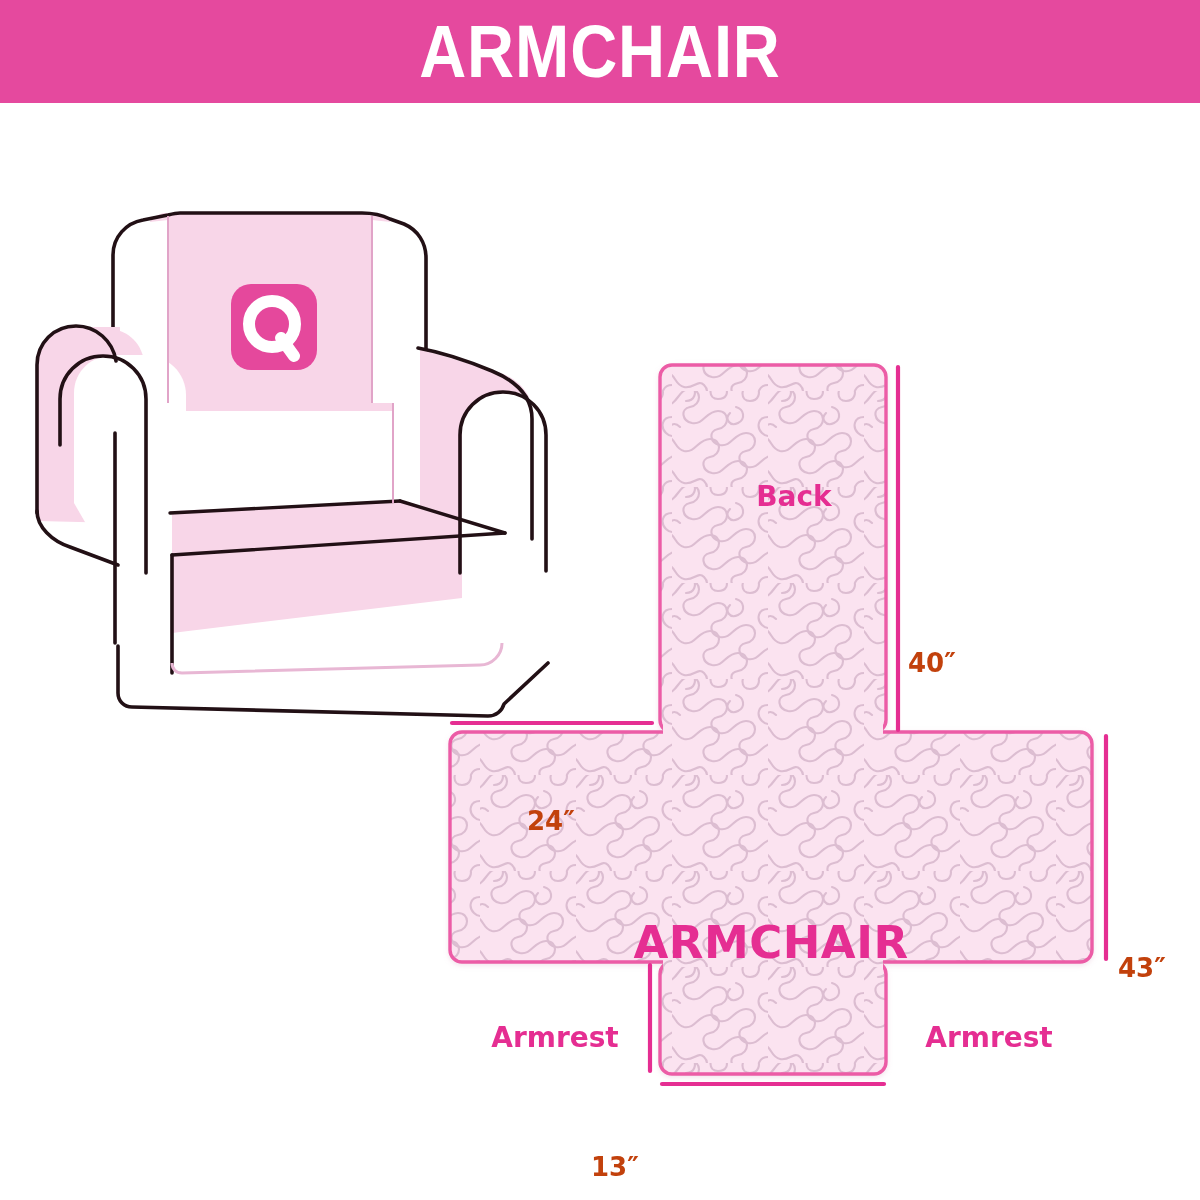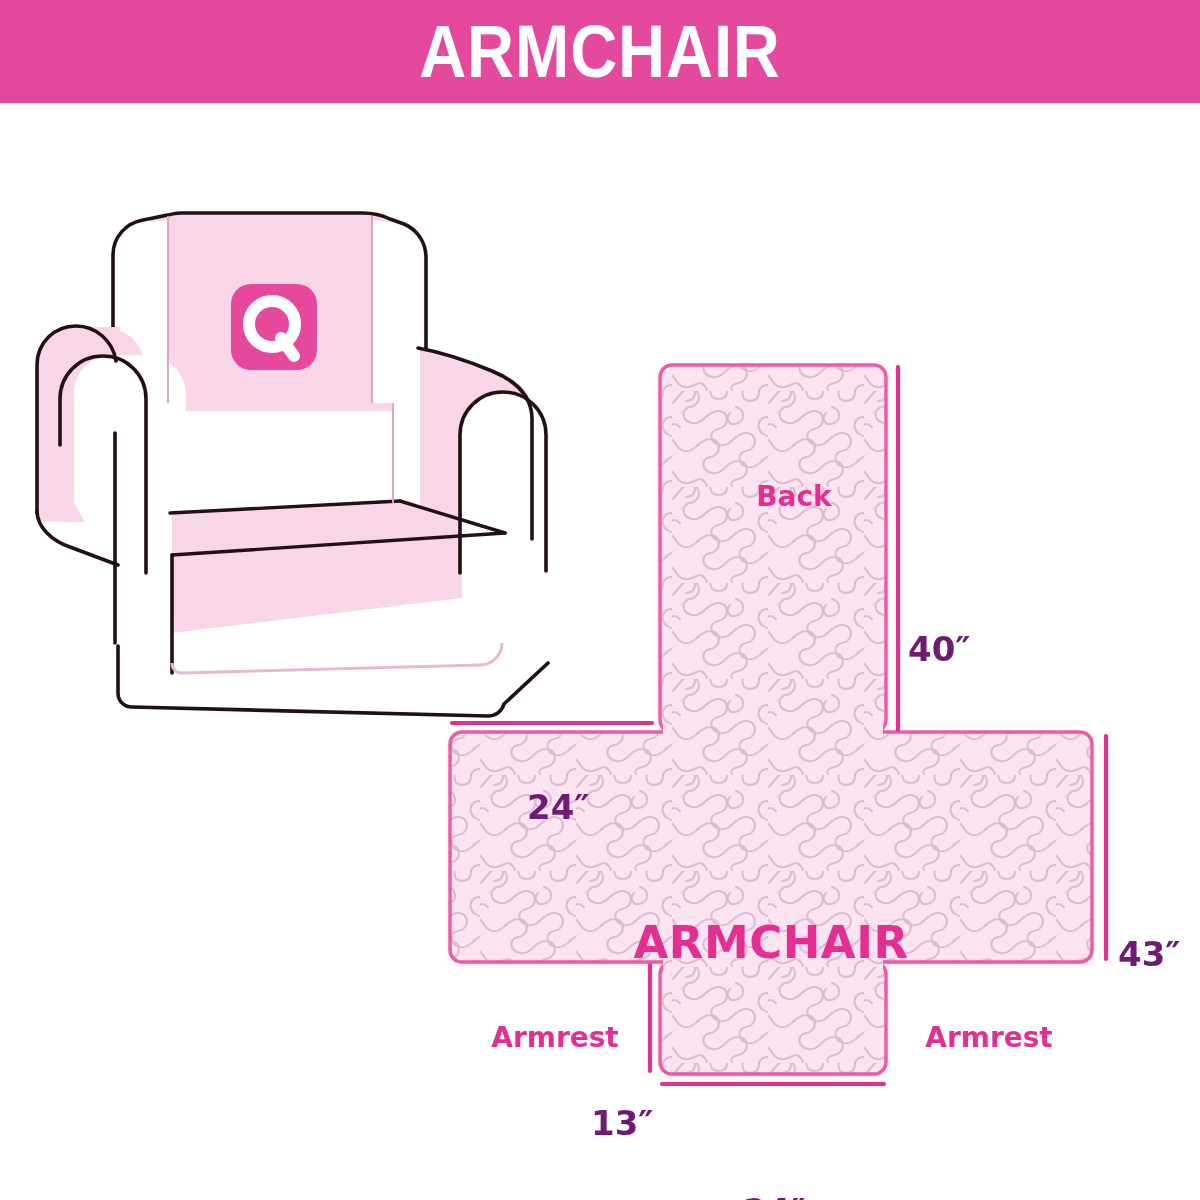--- a/index.html
+++ b/index.html
@@ -83,31 +83,32 @@
     text-align: center; font-size: 28px;
   }
   #label-front {
     left: 660px; top: 1029px; width: 226px;
     text-align: center; font-size: 28px;
   }
 
   
   .dim-label {
     position: absolute;
-    color: #701a75;
+    color: #c2410c;
     font-family: "DejaVu Sans", "Liberation Sans", sans-serif;
     font-weight: bold;
-    font-size: 34px;
+    font-size: 26px;
     white-space: nowrap;
     pointer-events: none;
+    margin-top: 19px;
   }
   #dim-40 { left: 908px; top: 526px; }
   #dim-23 { left: 1118px; top: 831px; }
   #dim-24-top { left: 527px; top: 684px; }
-  #dim-13 { left: 591px; top: 1000px; text-align: center; }
+  #dim-13 { left: 591px; top: 1030px; text-align: center; }
   #dim-24-bottom { left: 743px; top: 1088px; }
 </style>
 </head>
 <body>
 
 <div id="header-banner">
   <div id="header-title">ARMCHAIR</div>
 </div>
 
 <div id="canvas-area">

